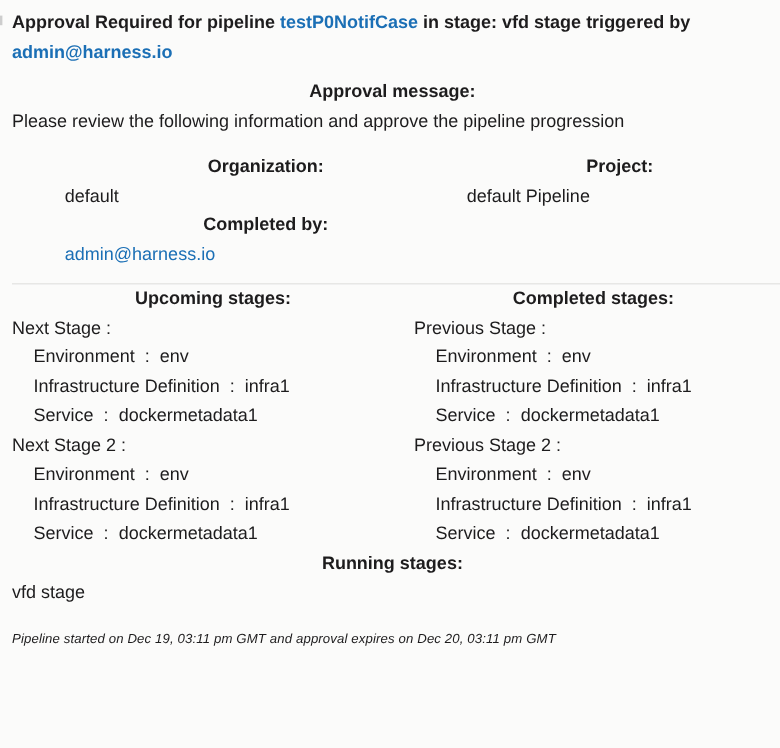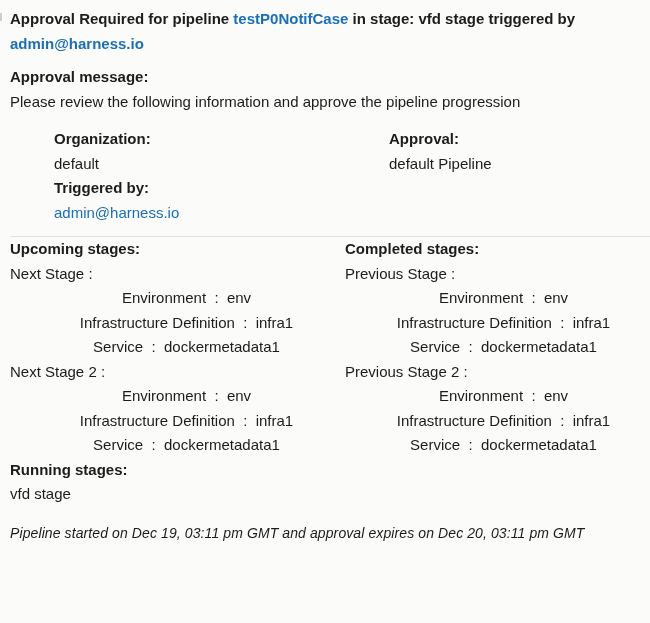--- a/index.html
+++ b/index.html
@@ -7,47 +7,47 @@
   body {
     background: #fbfbfa;
     font-family: "Liberation Sans", "DejaVu Sans", sans-serif;
     font-size: 15px;
     line-height: 24.5px;
     color: #1d1c1d;
     padding: 7px 6px 0 10px;
     position: relative;
     overflow: hidden;
   }
-  .bold { font-weight: 700; }
+  .bold { font-weight: 700; text-align: center; }
   .link {
     color: #1b6fb5;
     text-decoration: none;
     cursor: pointer;
   }
   .title { font-weight: 700; margin-bottom: 9px; }
   .title .link { font-weight: 700; }
   .approval-block { margin-bottom: 13px; }
   .grid2 {
     display: grid;
     grid-template-columns: 335px 1fr;
   }
   .divider {
     border: none;
     border-top: 1px solid #e2e1e0;
     margin: 11px 0 0 0;
     width: 640px;
     margin-left: 0;
   }
   .summary-heading { margin-top: 11px; margin-bottom: 16px; }
-  .indent { padding-left: 18px; text-align: center; }
+  .indent { padding-left: 18px; }
   .pre { white-space: pre-wrap; }
   .note {
     font-style: italic;
     margin-top: 14px;
-    font-size: 14px;
+    font-size: 11px;
     letter-spacing: 0.1px;
   }
   .edge-artifact {
     position: absolute;
     left: 0;
     top: 13px;
     width: 2px;
     height: 8px;
     background: #a8a8a8;
     opacity: 0.55;
@@ -68,25 +68,25 @@
 
   <div class="approval-block">
     <div class="bold">Approval message:</div>
     <div>Please review the following information and approve the pipeline progression</div>
   </div>
 
   <div class="grid2 details-grid">
     <div>
       <div class="bold">Organization:</div>
       <div>default</div>
-      <div class="bold">Triggered by:</div>
+      <div class="bold">Completed by:</div>
       <div><a class="link">admin@harness.io</a></div>
     </div>
     <div>
-      <div class="bold">Approval:</div>
+      <div class="bold">Project:</div>
       <div>default Pipeline</div>
     </div>
   </div>
 
   <hr class="divider">
 
 
   <div class="grid2">
     <div>
       <div class="bold">Upcoming stages:</div>

